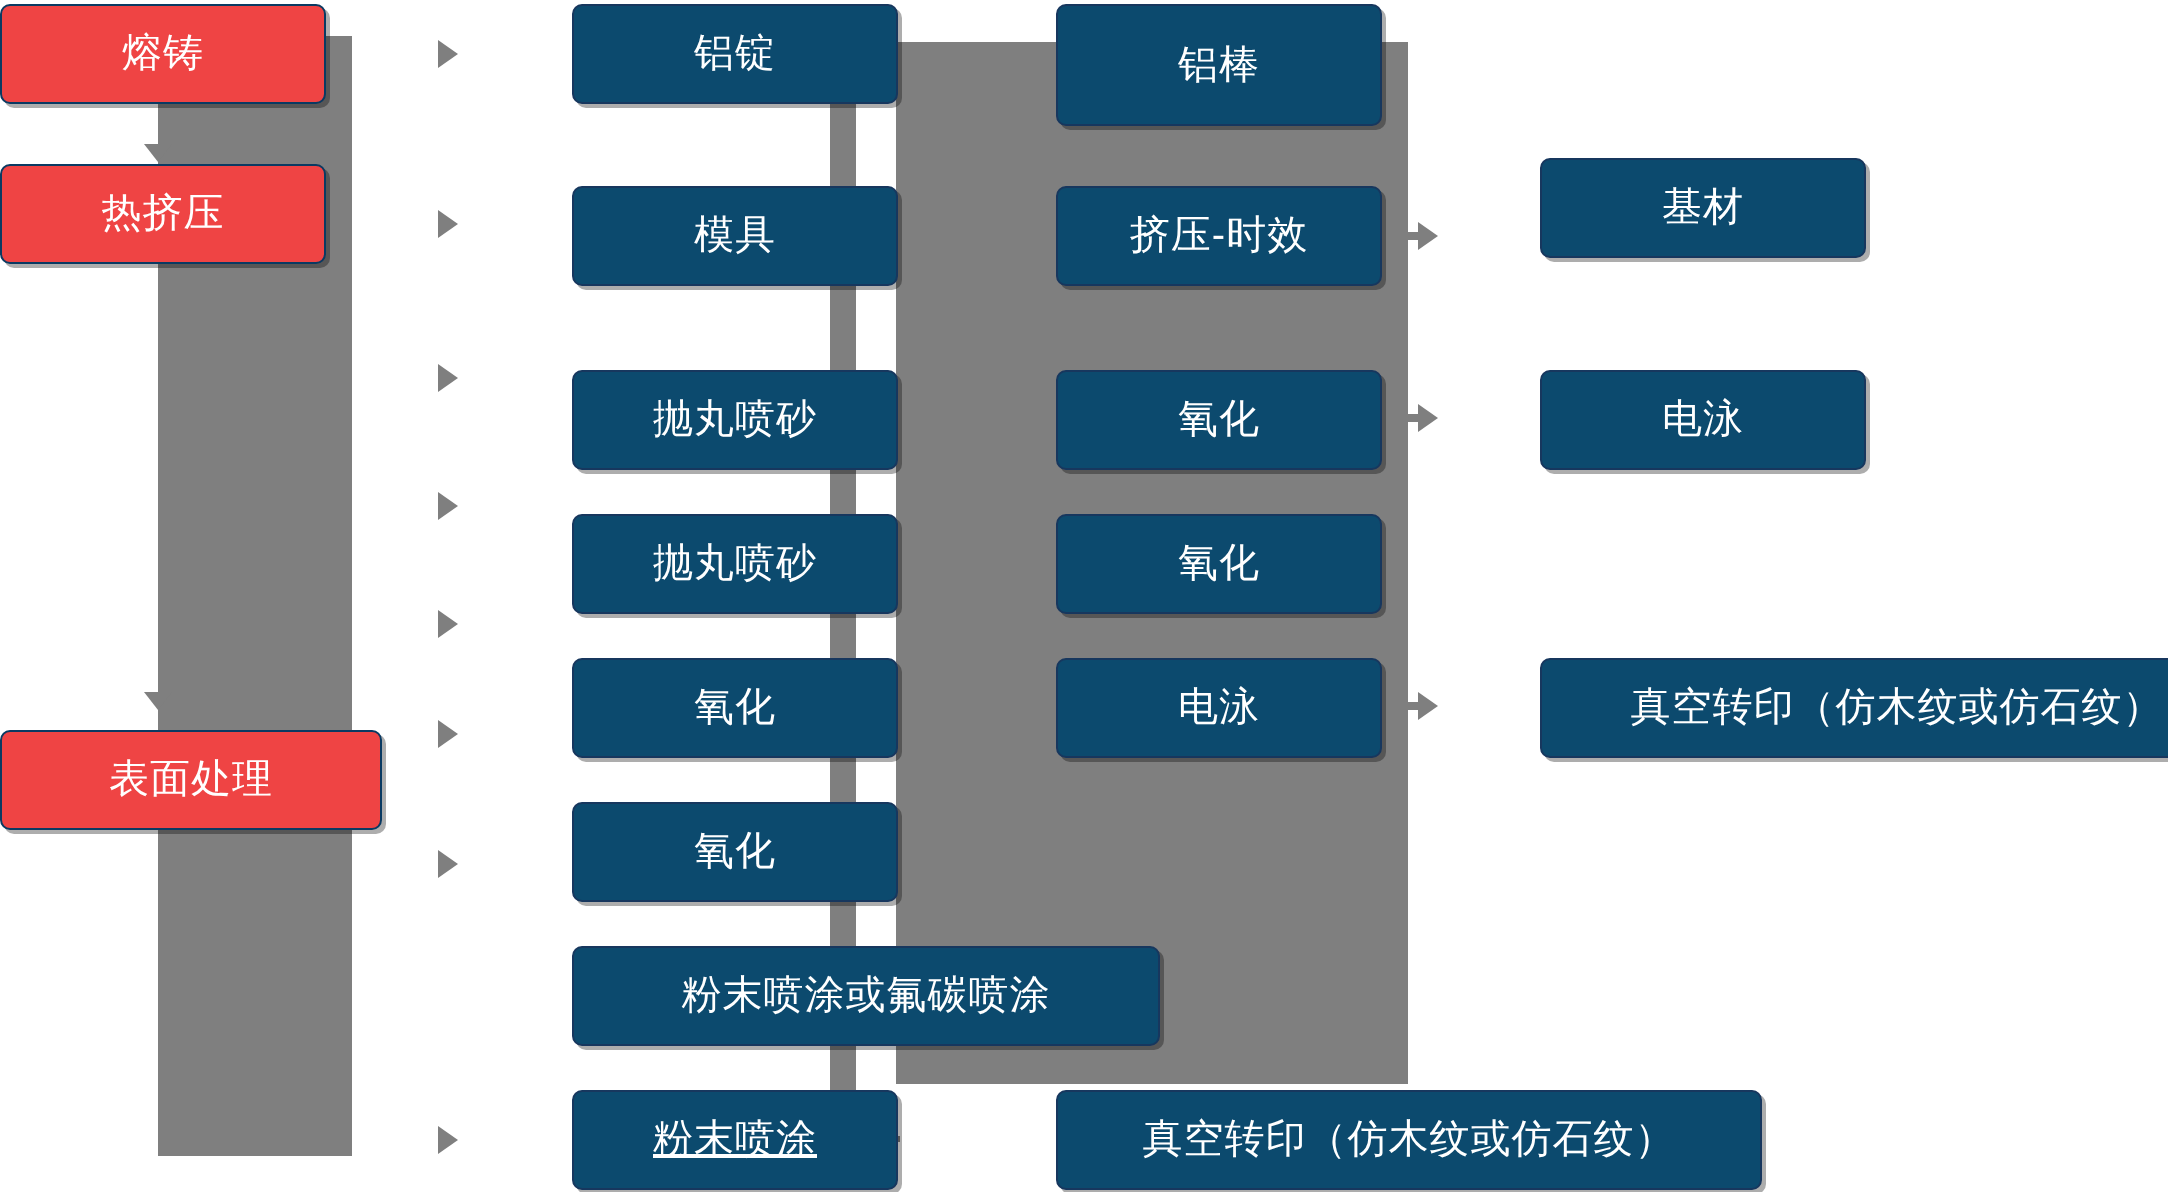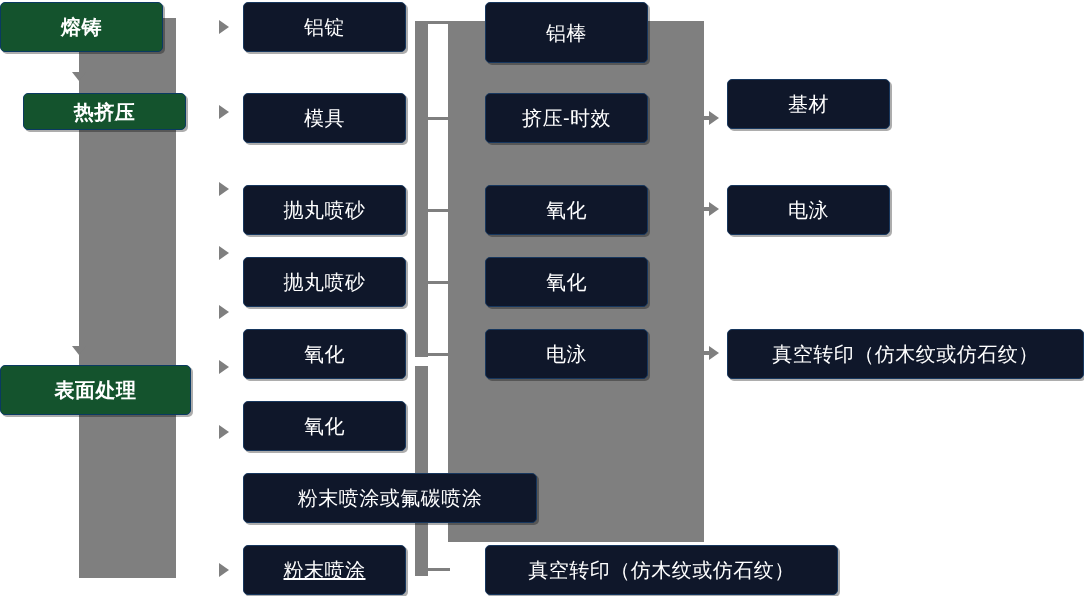--- a/index.html
+++ b/index.html
@@ -23,22 +23,22 @@
     color:#ffffff;
     display:flex;
     align-items:center;
     justify-content:center;
     text-align:center;
     letter-spacing:.5px;
     line-height:1.1;
     box-shadow:2px 2px 0 rgba(0,0,0,.32);
     white-space:nowrap;
   }
-  .node.dark{background:#14532d;border-color:#0a3a62;font-weight:bold;}
-  .node.bright{background:#0f172a;border-color:#17375e;}
+  .node.dark{background:#ef4444;border-color:#0a3a62;}
+  .node.bright{background:#0c4a6e;border-color:#17375e;margin-left:43px;}
   .node .lbl{display:block;}
 
   
   .arrowhead{
     position:absolute;
     width:0;height:0;
     border-top:7px solid transparent;
     border-bottom:7px solid transparent;
     border-left:10px solid #7f7f7f;
   }
@@ -91,21 +91,21 @@
   <div class="arrowshaft" style="left:697px;top:207px;width:14px;"></div>
   <div class="arrowhead" style="left:709px;top:202px;"></div>
 
   <div class="arrowshaft" style="left:697px;top:351px;width:14px;"></div>
   <div class="arrowhead" style="left:709px;top:346px;"></div>
 
   <div class="node dark" style="left:0px;top:2px;width:163px;height:50px;font-size:20px;">
     <span class="lbl">熔铸</span>
   </div>
 
-  <div class="node dark" style="left:0px;top:93px;width:163px;height:37px;font-size:20px;margin-left:23px;">
+  <div class="node dark" style="left:0px;top:82px;width:163px;height:50px;font-size:20px;">
     <span class="lbl">热挤压</span>
   </div>
 
   <div class="node dark" style="left:0px;top:365px;width:191px;height:50px;font-size:20px;">
     <span class="lbl">表面处理</span>
   </div>
 
   <div class="node bright" style="left:243px;top:2px;width:163px;height:50px;font-size:20px;">
     <span class="lbl">铝锭</span>
   </div>

